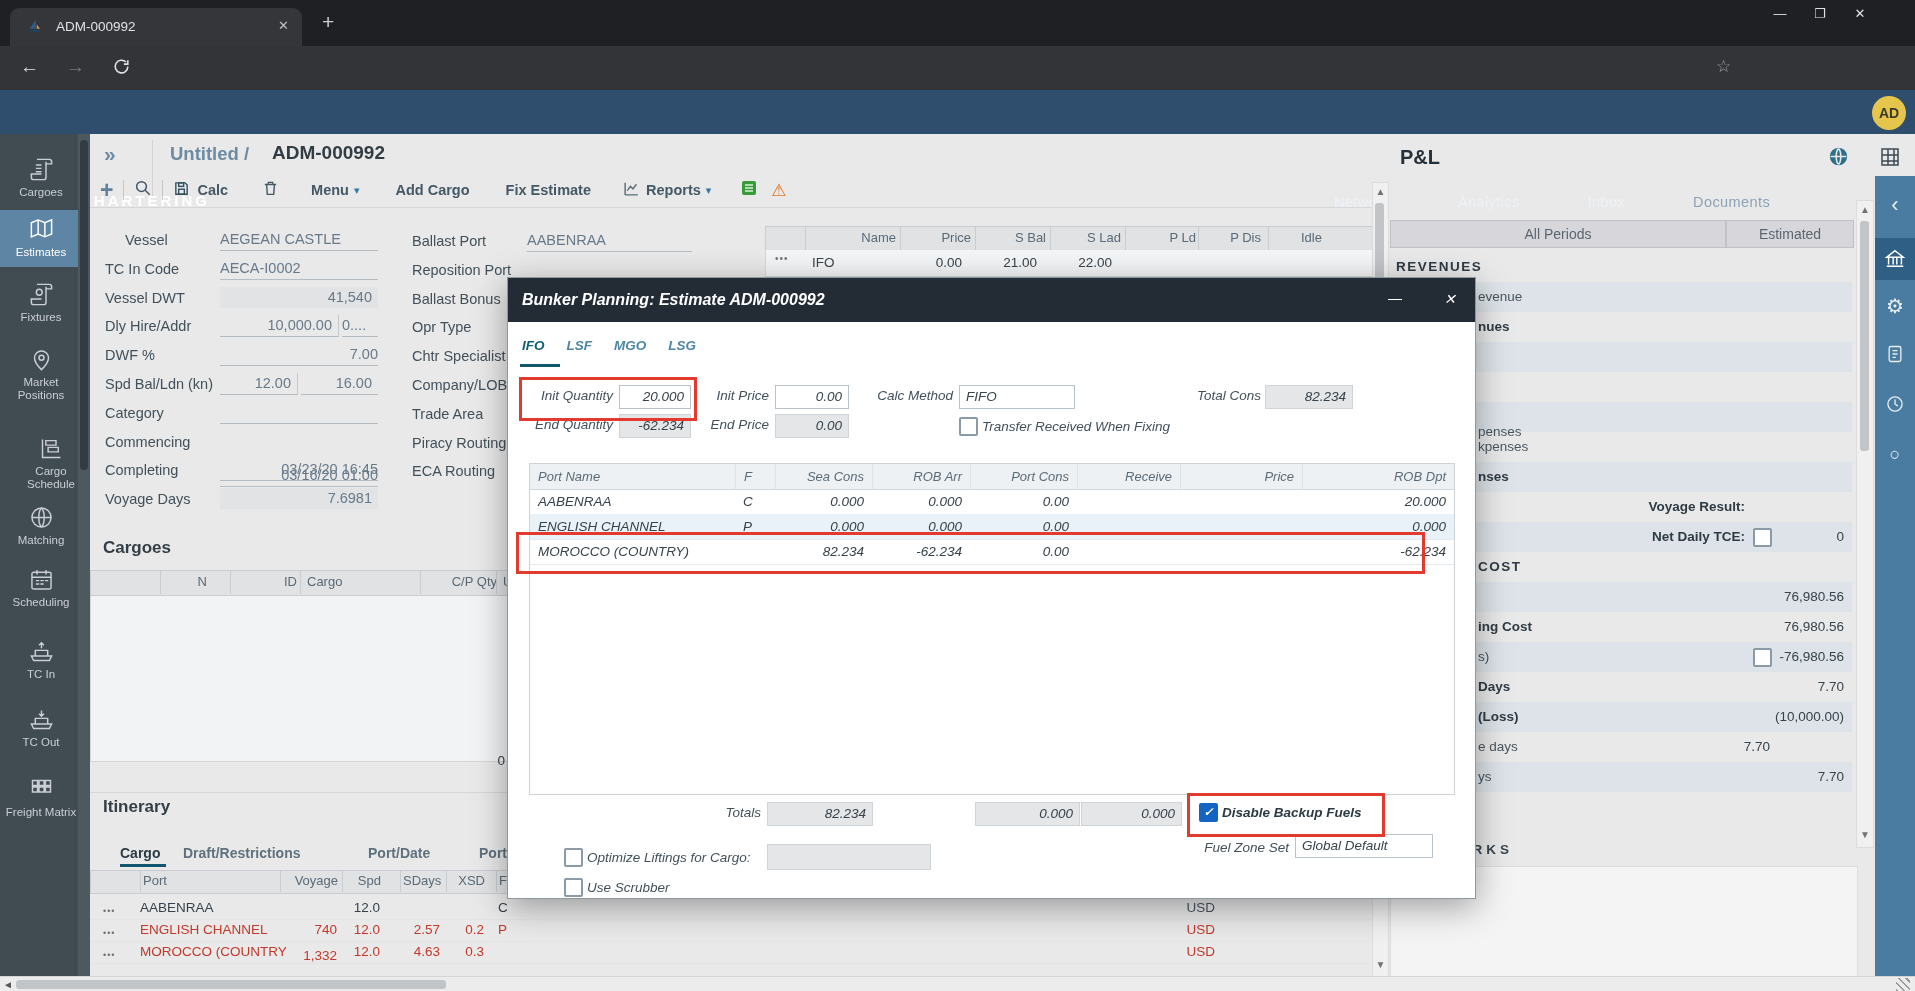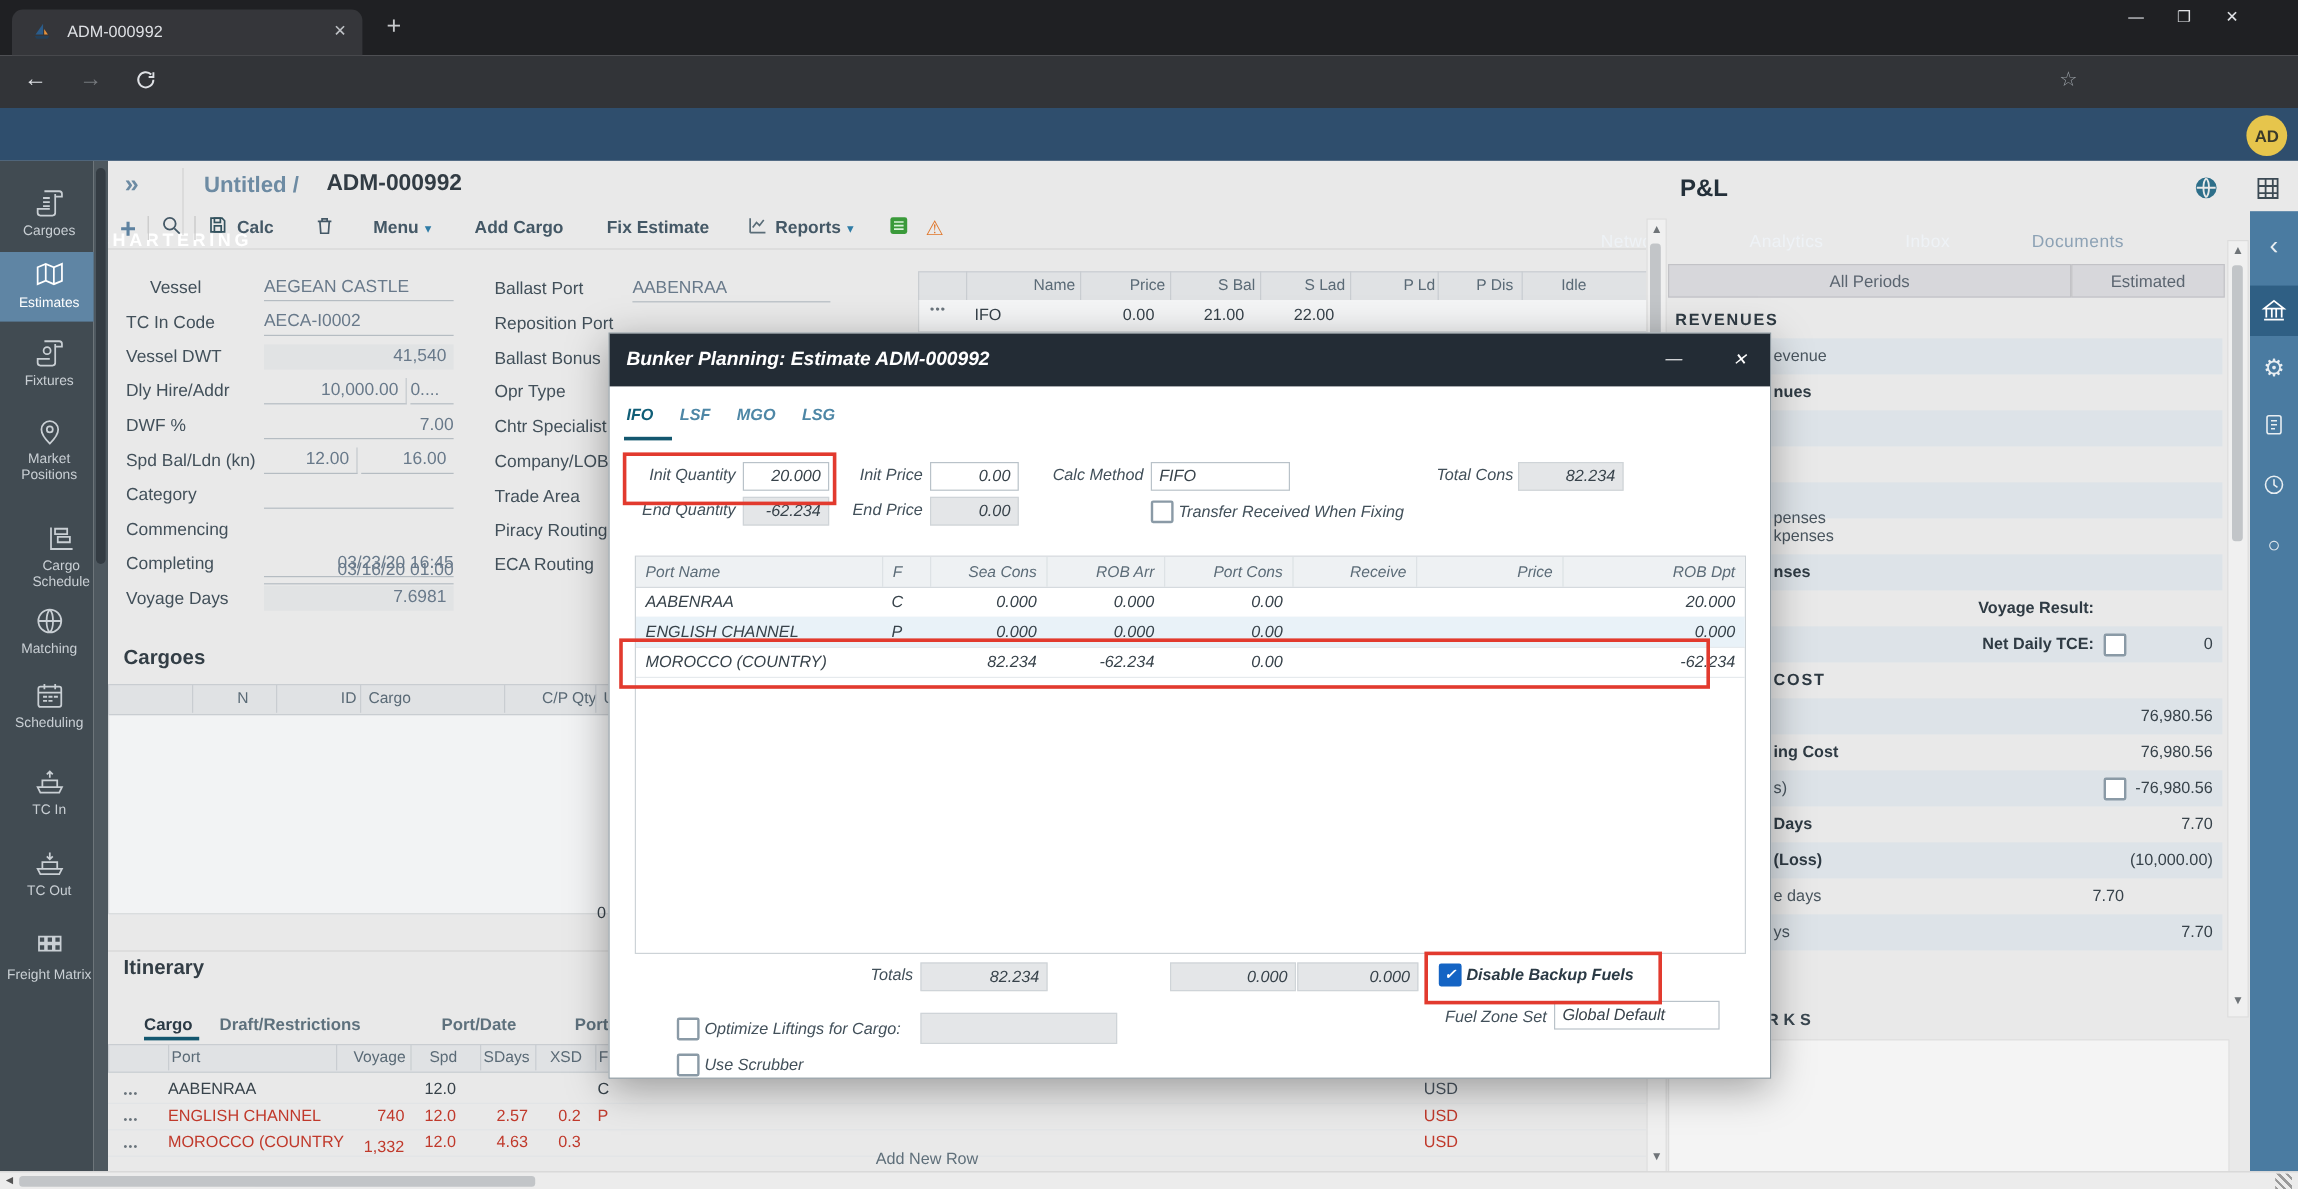--- a/index.html
+++ b/index.html
@@ -370,21 +370,20 @@
         <div class="abs" style="left: 13px; top: 3px; font-size: 9px; color: rgb(106, 116, 124); letter-spacing: 1px;">•••</div>
         <div class="abs" style="left: 50px; top: 0px; width: 180px; overflow: hidden; white-space: nowrap;">MOROCCO (COUNTRY</div>
         <div class="abs rt" style="left: 190px; top: 4px; width: 57px; text-align: right;">1,332</div>
         <div class="abs rt" style="left: 252px; top: 0px; width: 38px; text-align: right;">12.0</div>
         <div class="abs rt" style="left: 310px; top: 0px; width: 40px; text-align: right;">4.63</div>
         <div class="abs rt" style="left: 356px; top: 0px; width: 38px; text-align: right;">0.3</div>
         <div class="abs" style="left: 408px; top: 0px; width: 20px;"></div>
         <div class="abs" style="left: 1080px; top: 0px; width: 45px; text-align: right; color: rgb(192, 57, 43);">USD</div>
       </div>
     </div>
-  <div class="abs" style="left:90px;top:958px;width:1365px;text-align:center;font-size:13.5px;color:#5f6f7a;">Add New Row</div>
 
   <div class="abs sbtrack" style="left:1372px;top:182px;width:15px;height:794px;">
     <div class="arrow" style="margin-top:3px;">▲</div>
     <div class="sbthumb" style="margin:6px 2px;width:9px;height:120px;"></div>
     <div class="arrow abs" style="left:0;width:15px;top:776px;">▼</div>
   </div>
 
   <span class="abs" style="left:1400px;top:146px;font-size:20px;font-weight:bold;color:#24303a;">P&amp;L</span>
   <div class="abs" style="left:1390px;top:220px;width:334px;height:26px;background:#d7d7db;border:1px solid #c2c2c6;text-align:center;line-height:26px;font-size:14px;color:#5b6570;">All Periods</div>
   <div class="abs" style="left:1726px;top:220px;width:126px;height:26px;background:#d7d7db;border:1px solid #c2c2c6;text-align:center;line-height:26px;font-size:14px;color:#5b6570;">Estimated</div>

